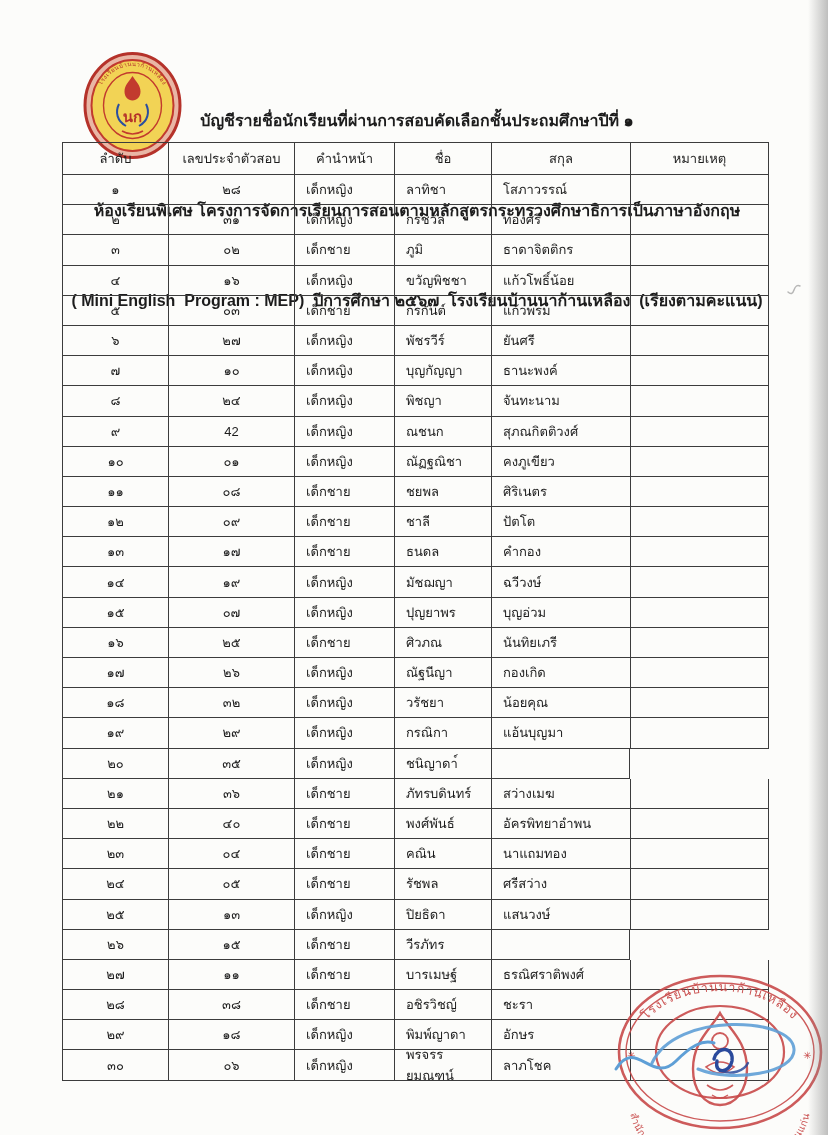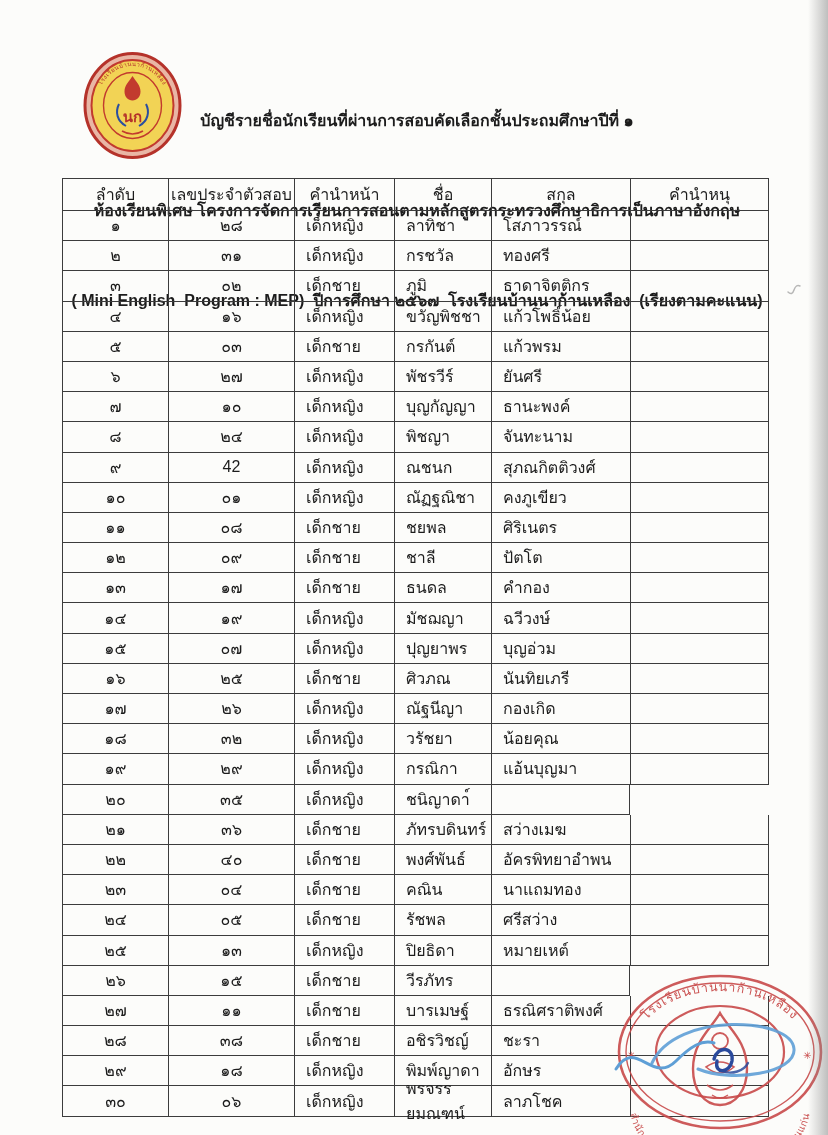--- a/index.html
+++ b/index.html
@@ -15,22 +15,21 @@
   }
   .titles{
     position:absolute;left:64px;right:58px;top:46px;
     text-align:center;font-weight:600;font-size:16px;line-height:30px;
     white-space:pre-wrap;
   }
   .logo{position:absolute;left:83px;top:52px;width:99px;height:107px;}
   .doc-table{
     position:absolute;left:62px;top:142px;width:706px;
     border-top:1px solid #3c3c3c;border-left:1px solid #3c3c3c;
-    font-size:16px;
-    margin-top:36px;
+    font-size:13px;
   }
   .trow{display:flex;}
   .tcell{
     box-sizing:border-box;display:flex;align-items:center;
     border-right:1px solid #3c3c3c;border-bottom:1px solid #3c3c3c;
     height:30.2px;overflow:visible;
   }
   .thead .tcell{height:32px;justify-content:center;font-weight:400;}
   .c0{width:106px;justify-content:center;}
   .c1{width:126px;justify-content:center;}
@@ -66,21 +65,21 @@
   <div>( Mini English  Program : MEP)  ปีการศึกษา ๒๕๖๗  โรงเรียนบ้านนาก้านเหลือง  (เรียงตามคะแนน)</div>
 </div>
 
 <div class="doc-table">
   <div class="trow thead">
     <div class="tcell c0">ลำดับ</div>
     <div class="tcell c1">เลขประจำตัวสอบ</div>
     <div class="tcell c2">คำนำหน้า</div>
     <div class="tcell c3">ชื่อ</div>
     <div class="tcell c4">สกุล</div>
-    <div class="tcell c5" style="justify-content:center;">คำนำหนุ</div>
+    <div class="tcell c5" style="justify-content:center;">หมายเหตุ</div>
   </div>
   <div>
       <div class="trow">
         <div class="tcell c0">๑</div>
         <div class="tcell c1">๒๘</div>
         <div class="tcell c2">เด็กหญิง</div>
         <div class="tcell c3">ลาทิชา</div>
         <div class="tcell c4">โสภาวรรณ์</div>
         <div class="tcell c5"></div>
       </div>
@@ -265,21 +264,21 @@
         <div class="tcell c2">เด็กชาย</div>
         <div class="tcell c3">รัชพล</div>
         <div class="tcell c4">ศรีสว่าง</div>
         <div class="tcell c5"></div>
       </div>
       <div class="trow">
         <div class="tcell c0">๒๕</div>
         <div class="tcell c1">๑๓</div>
         <div class="tcell c2">เด็กหญิง</div>
         <div class="tcell c3">ปิยธิดา</div>
-        <div class="tcell c4">หมายเหต์</div>
+        <div class="tcell c4">แสนวงษ์</div>
         <div class="tcell c5"></div>
       </div>
       <div class="trow">
         <div class="tcell c0">๒๖</div>
         <div class="tcell c1">๑๕</div>
         <div class="tcell c2">เด็กชาย</div>
         <div class="tcell c3">วีรภัทร</div>
         <div class="tcell c5"></div>
       </div>
       <div class="trow">

